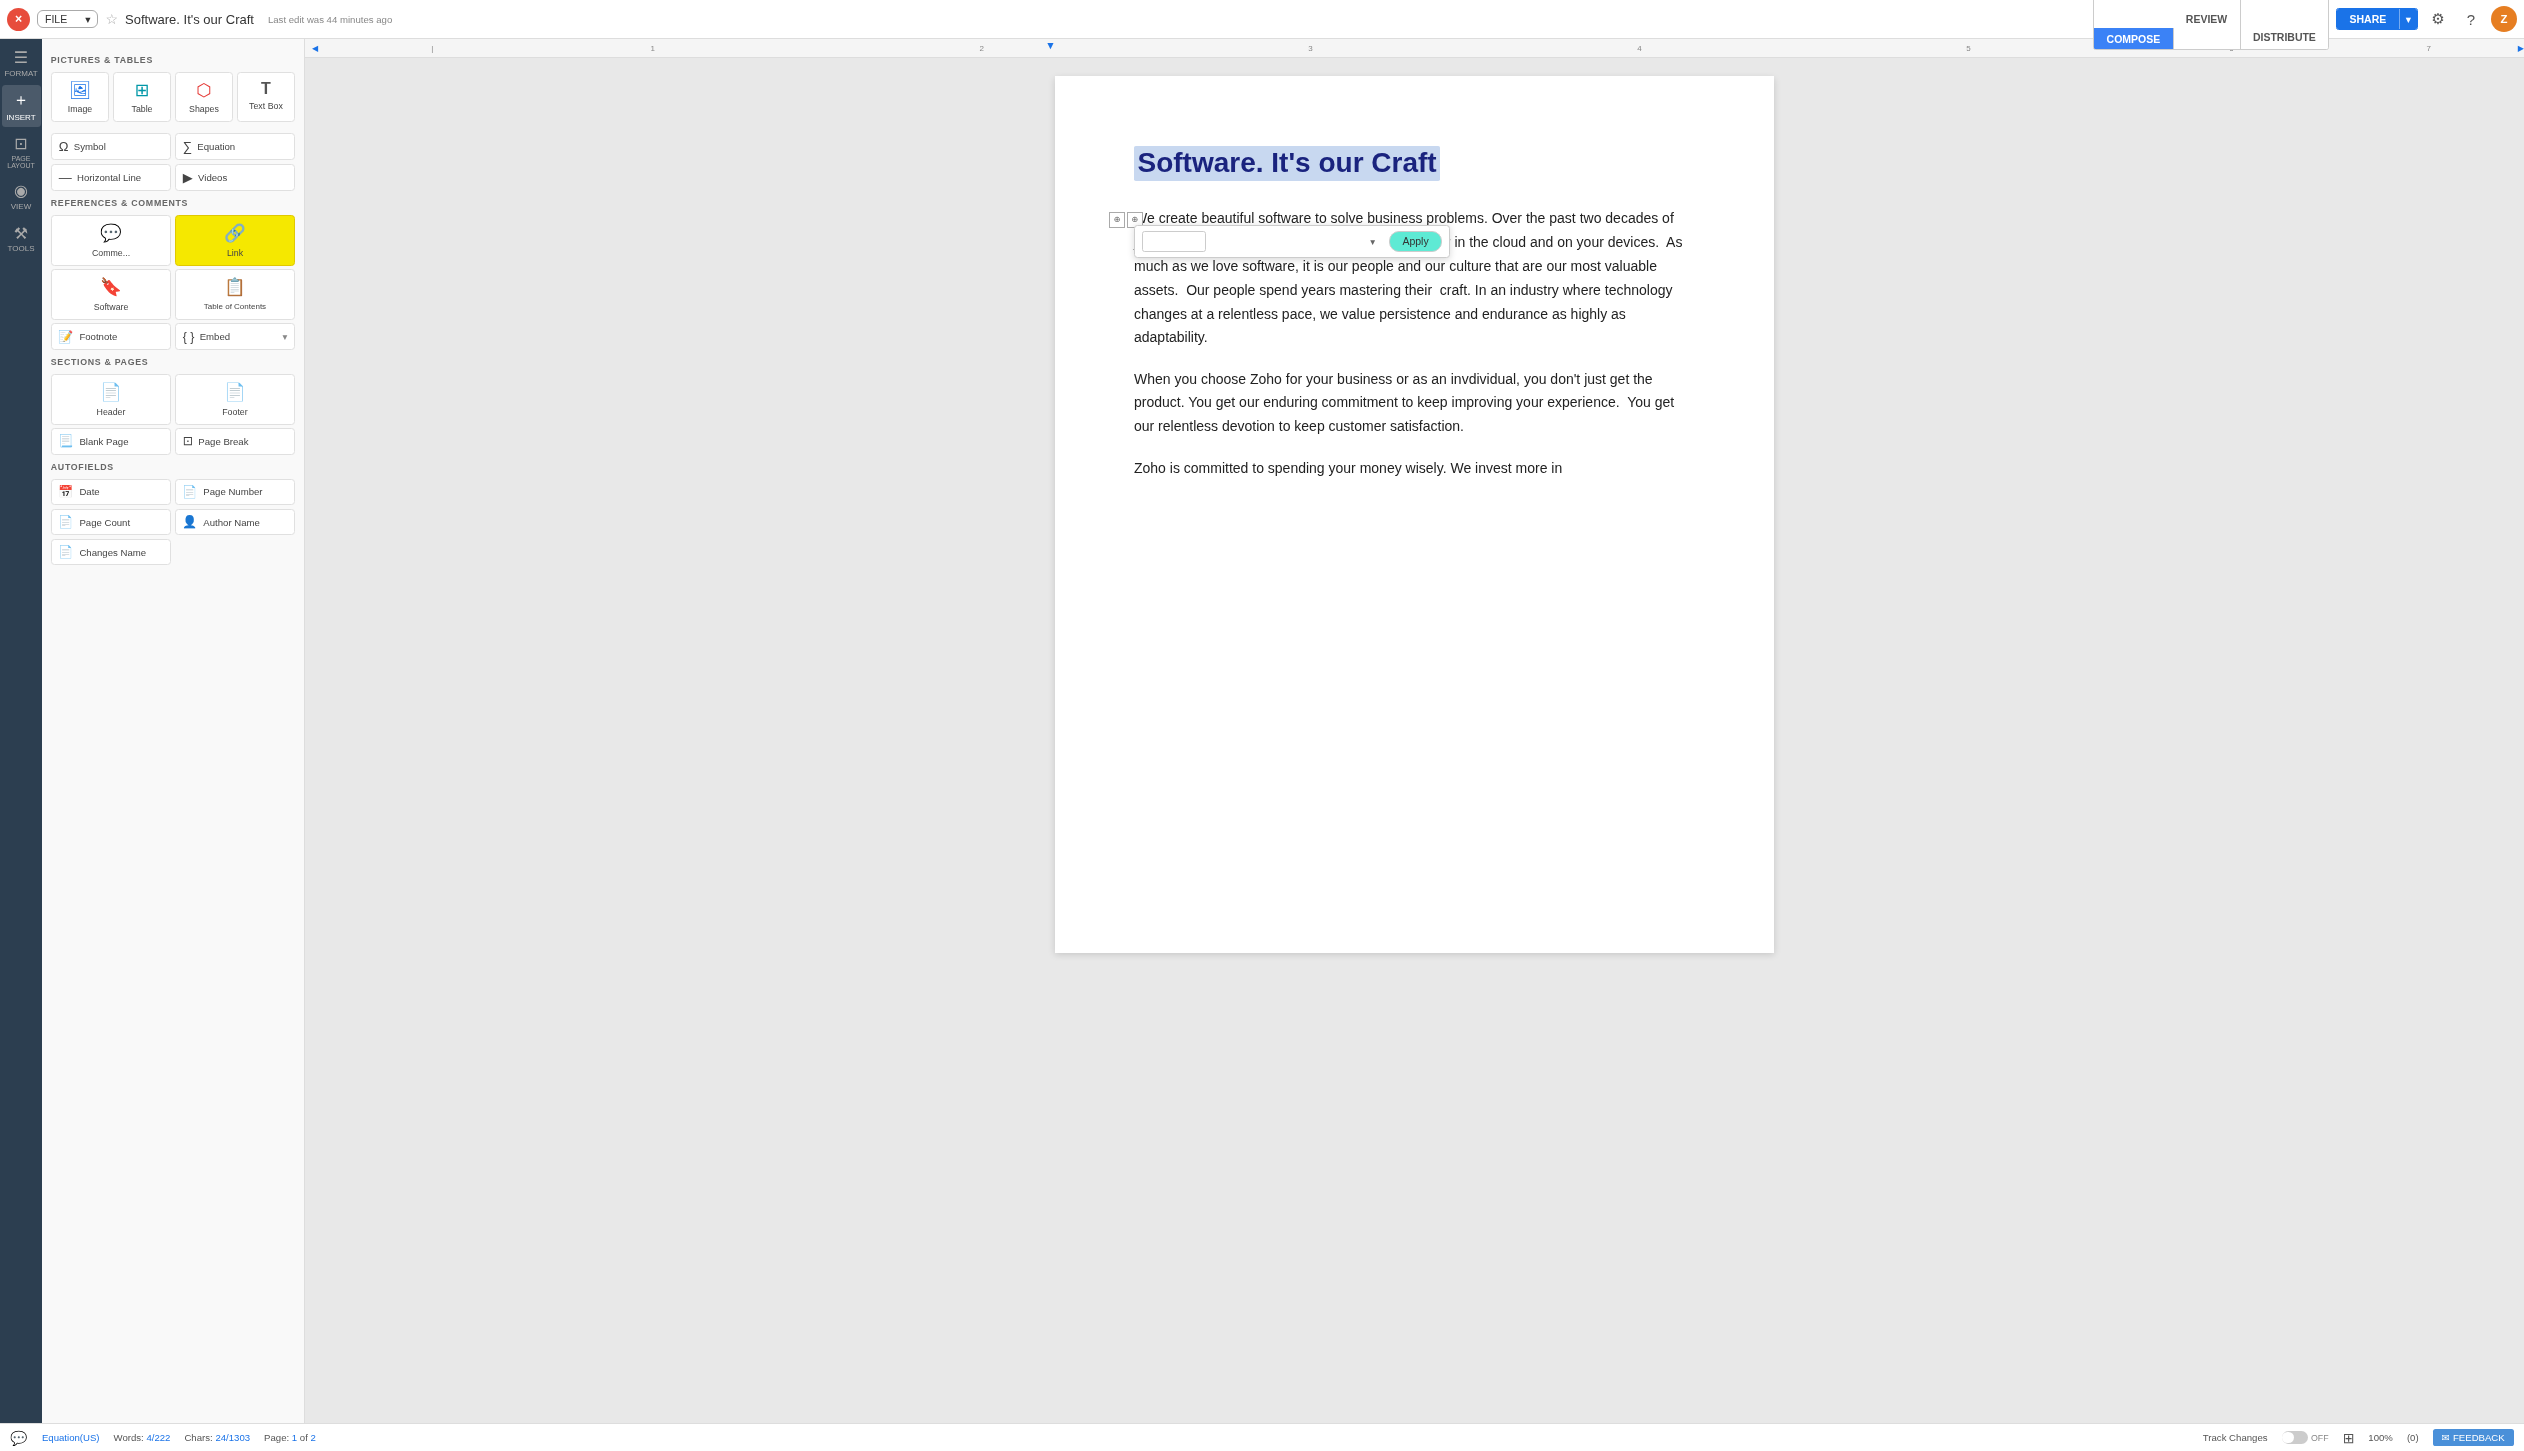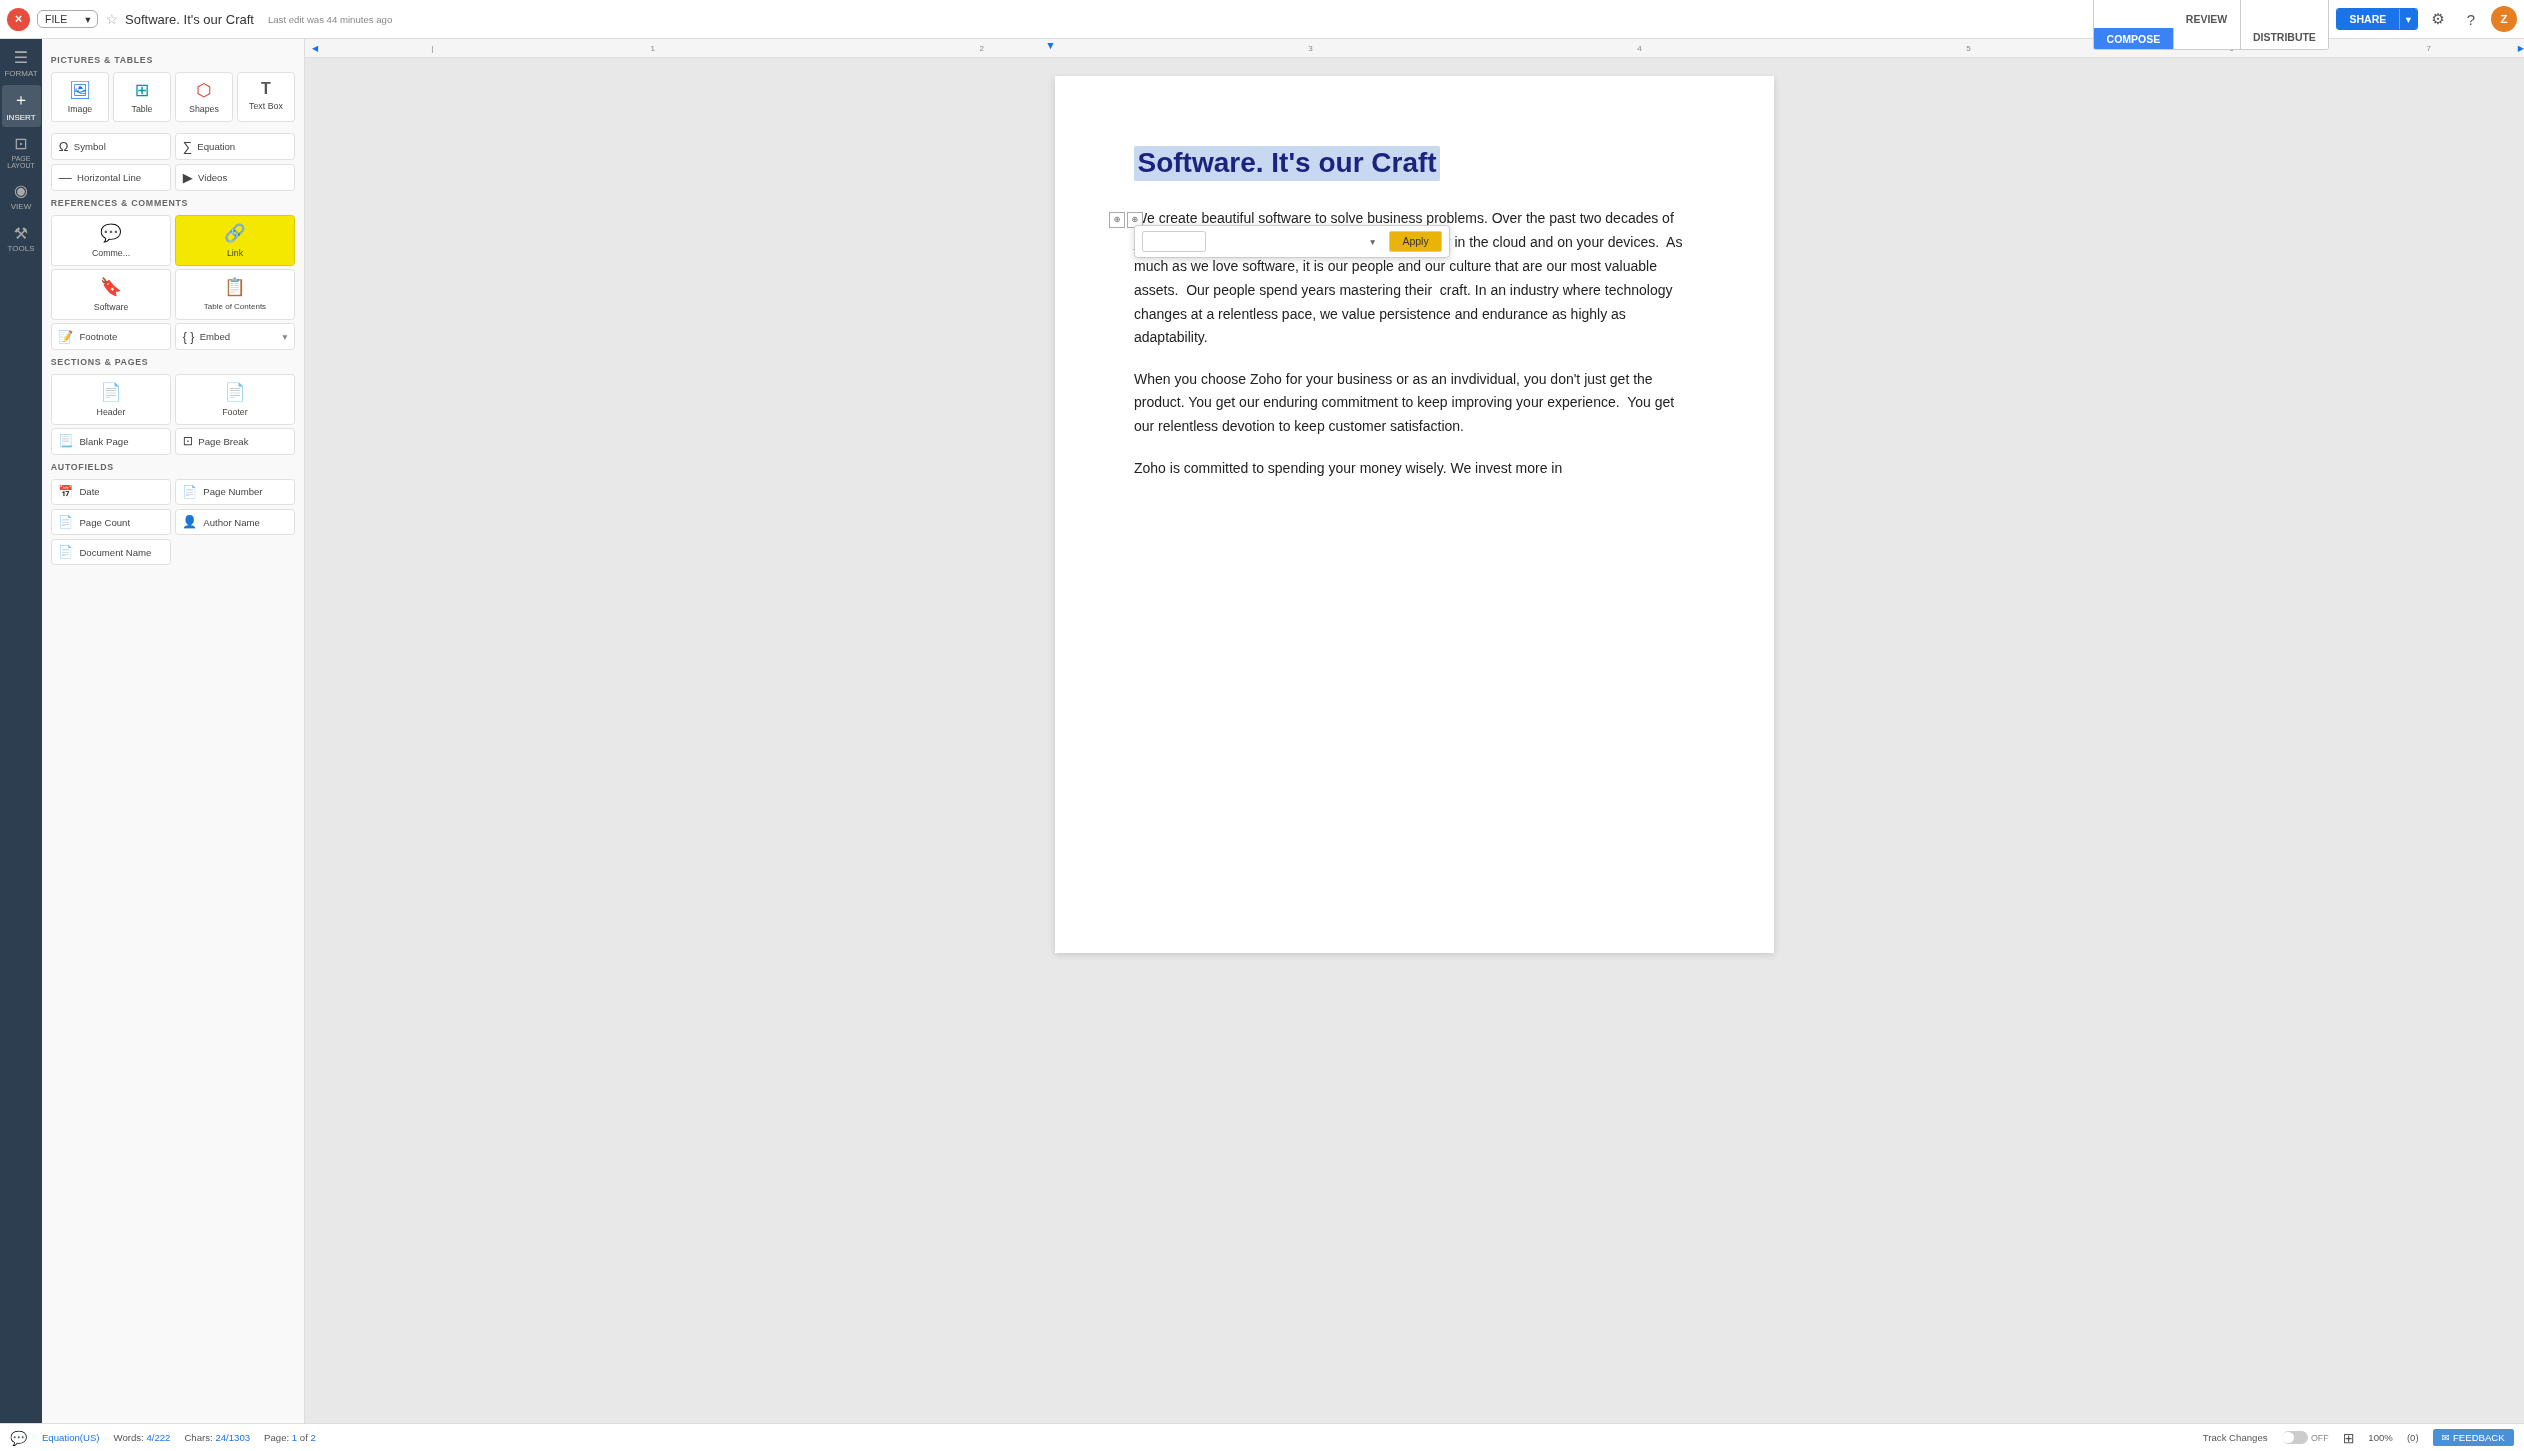--- a/index.html
+++ b/index.html
@@ -107,21 +107,21 @@
       border: 0.9px solid #ccc; border-radius: 3.5px; box-shadow: 0 1.8px 7px rgba(0,0,0,0.15);
       display: flex; align-items: center; padding: 5.3px 7px; gap: 7px; z-index: 5;
       width: 316px;
     }
     .style-select {
       flex: 1; border: 0.9px solid #ccc; border-radius: 2.6px; padding: 3.5px 7px; font-size: 10.5px; appearance: none; background: #fff; cursor: pointer; color: #333;
     }
     .style-select-wrapper { flex: 1; position: relative; }
     .style-select-wrapper::after { content: "▾"; position: absolute; right: 7px; top: 50%; transform: translateY(-50%); font-size: 9.6px; color: #666; pointer-events: none; }
     .apply-btn {
-      background: #eab308; border: 0.9px solid #ccc; border-radius: 2px; padding: 3.5px 12.3px; font-size: 10.5px; font-weight: 500; cursor: pointer; color: #333;
+      background: #5eead4; border: 0.9px solid #ccc; border-radius: 10px; padding: 3.5px 12.3px; font-size: 10.5px; font-weight: 500; cursor: pointer; color: #333;
     }
 
     
     .table-handle { position: absolute; left: 54px; top: 136px; display: flex; gap: 1.8px; }
     .table-handle-btn { width: 16px; height: 16px; background: #fff; border: 0.9px solid #aaa; display: flex; align-items: center; justify-content: center; font-size: 8px; cursor: pointer; color: #555; }
 
     .doc-body { font-size: 14px; line-height: 1.7; color: #222; margin-top: 8.8px; }
     .doc-body p { margin-bottom: 17.5px; }
     .doc-body h2 { font-size: 16px; font-weight: 700; color: #222; margin-bottom: 7px; }
 
@@ -309,21 +309,21 @@
       <div class="auto-item">
         <span style="font-size:12.3px;">📄</span>
         <span>Page Count</span>
       </div>
       <div class="auto-item">
         <span style="font-size:12.3px;">👤</span>
         <span>Author Name</span>
       </div>
       <div class="auto-item">
         <span style="font-size:12.3px;">📄</span>
-        <span>Document Name</span>
+        <span>Changes Name</span>
       </div>
     </div>
   </div>
 
   <div class="page-area-wrapper">
     <div class="page-scroll-wrapper">
 
       <div class="ruler">
         <span style="color:#1a73e8;font-size:12.3px;margin-right:3.5px;">◂</span>
         <span style="position:relative;flex:1;display:flex;align-items:center;height:100%;">

